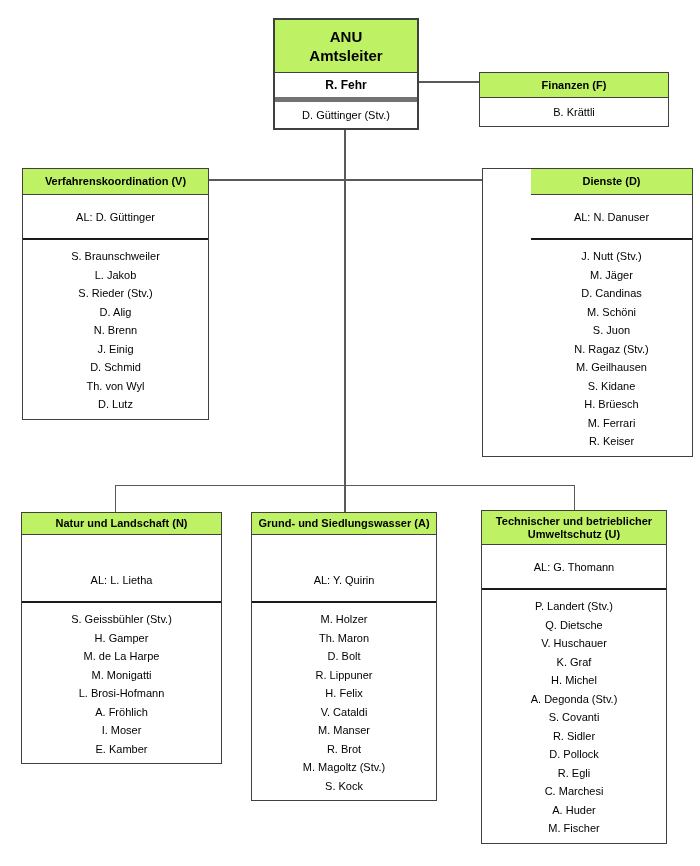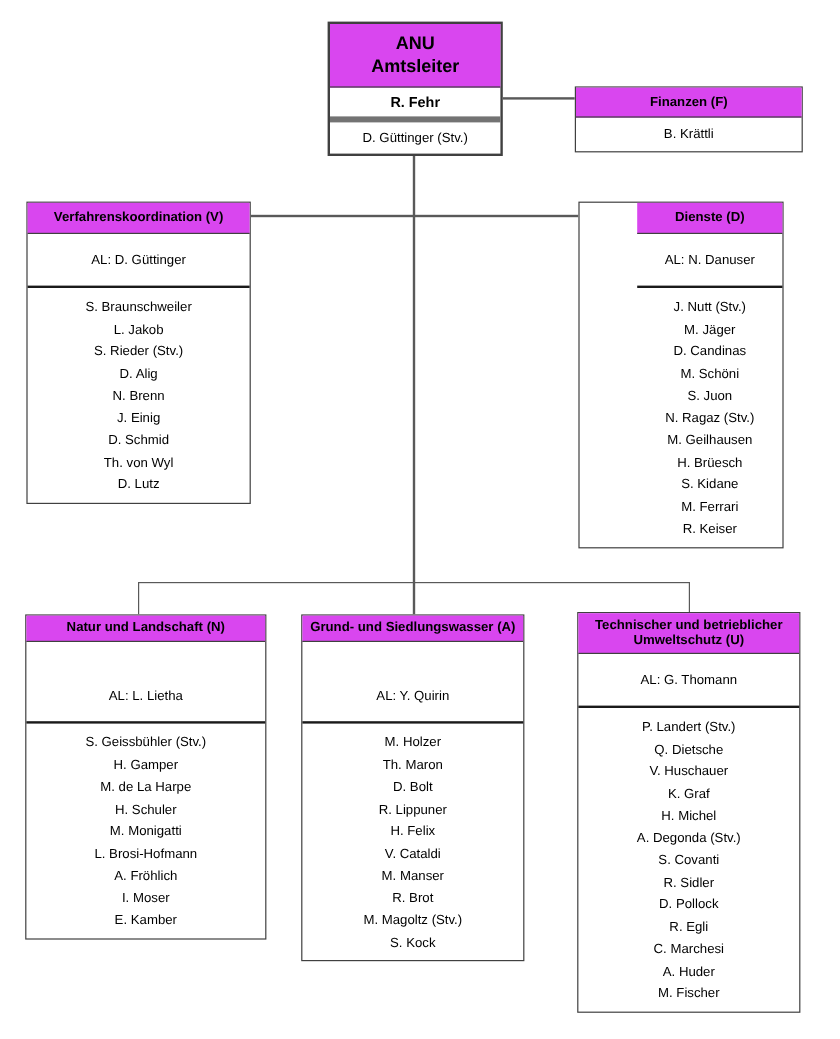--- a/index.html
+++ b/index.html
@@ -13,21 +13,21 @@
   }
   .box{
     position:absolute;
     border:1px solid #404040;
     background:#ffffff;
     text-align:center;
     box-sizing:border-box;
   }
   .box-root{border-width:2px;}
   .hdr{
-    background:#d946ef;
+    background:#bef264;
     border-bottom:1px solid #404040;
     font-weight:bold;
     font-size:11px;
     display:flex;align-items:center;justify-content:center;
     line-height:13px;
     padding:0 2px;
   }
   .hdr-root{
     height:52px;
     font-size:15px;
@@ -93,46 +93,45 @@
         <div>S. Rieder (Stv.)</div>
         <div>D. Alig</div>
         <div>N. Brenn</div>
         <div>J. Einig</div>
         <div>D. Schmid</div>
         <div>Th. von Wyl</div>
         <div>D. Lutz</div>
       </div>
   </div>
 
-  <div class="box" style="left:482px;top:168px;width:171px;padding-left:48px;">
+  <div class="box" style="left:482px;top:168px;width:211px;padding-left:48px;">
     <div class="hdr hdr-1line" style="height:25px;">Dienste (D)</div>
     <div class="al">AL: N. Danuser</div>
     <div class="members">
         <div>J. Nutt (Stv.)</div>
         <div>M. Jäger</div>
         <div>D. Candinas</div>
         <div>M. Schöni</div>
         <div>S. Juon</div>
         <div>N. Ragaz (Stv.)</div>
         <div>M. Geilhausen</div>
+        <div>S. Kidane</div>
         <div>H. Brüesch</div>
-        <div>S. Kidane</div>
         <div>M. Ferrari</div>
         <div>R. Keiser</div>
       </div>
   </div>
 
   <div class="box" style="left:21px;top:512px;width:201px;">
     <div class="hdr hdr-1line-sm">Natur und Landschaft (N)</div>
     <div class="al al-sm">AL: L. Lietha</div>
     <div class="members">
         <div>S. Geissbühler (Stv.)</div>
         <div>H. Gamper</div>
         <div>M. de La Harpe</div>
-        <div>H. Schuler</div>
         <div>M. Monigatti</div>
         <div>L. Brosi-Hofmann</div>
         <div>A. Fröhlich</div>
         <div>I. Moser</div>
         <div>E. Kamber</div>
       </div>
   </div>
 
   <div class="box" style="left:251px;top:512px;width:186px;">
     <div class="hdr hdr-1line-sm">Grund- und Siedlungswasser (A)</div>

